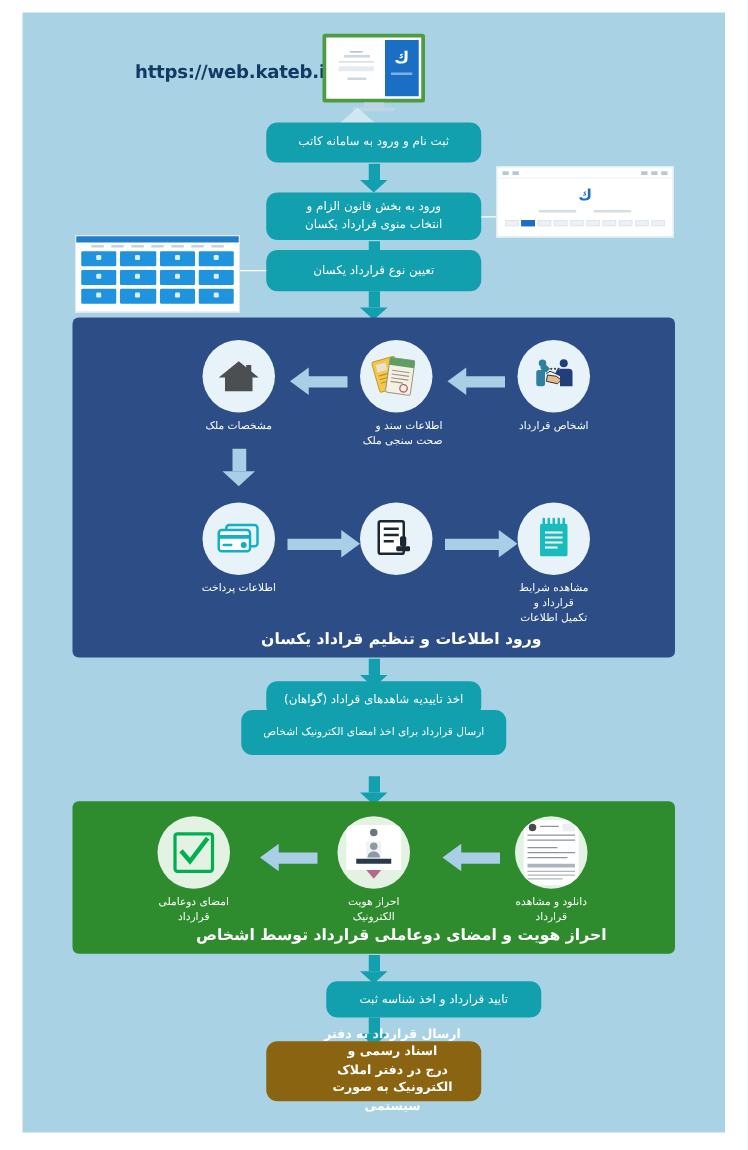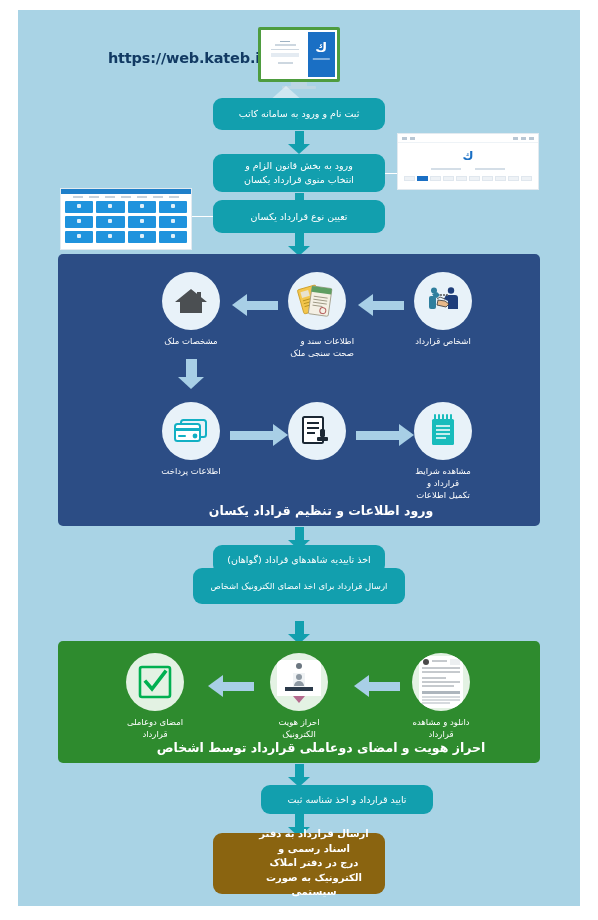--- a/index.html
+++ b/index.html
@@ -566,17 +566,17 @@
       <div class="head"></div>
   </div>
 
   <div class="flow-box" style="left:213px; top:785px; width:172px; height:29px;margin-left:48px;">تایید قرارداد و اخذ شناسه ثبت</div>
 
   <div class="down-arrow" style="left:288px; top:814px;">
     <div class="shaft"></div>
       <div class="head"></div>
   </div>
 
-  <div class="flow-box brown" style="left:213px; top:833px; width:172px; height:61px; flex-direction:column;padding-left:38px;">
+  <div class="flow-box brown" style="left:213px; top:833px; width:172px; height:48px; flex-direction:column;padding-left:38px;">
     <span>ارسال قرارداد به دفتر اسناد رسمی و</span>
     <span>درج در دفتر املاک الکترونیک به صورت سیستمی</span>
   </div>
 </div>
 
 </body></html>

